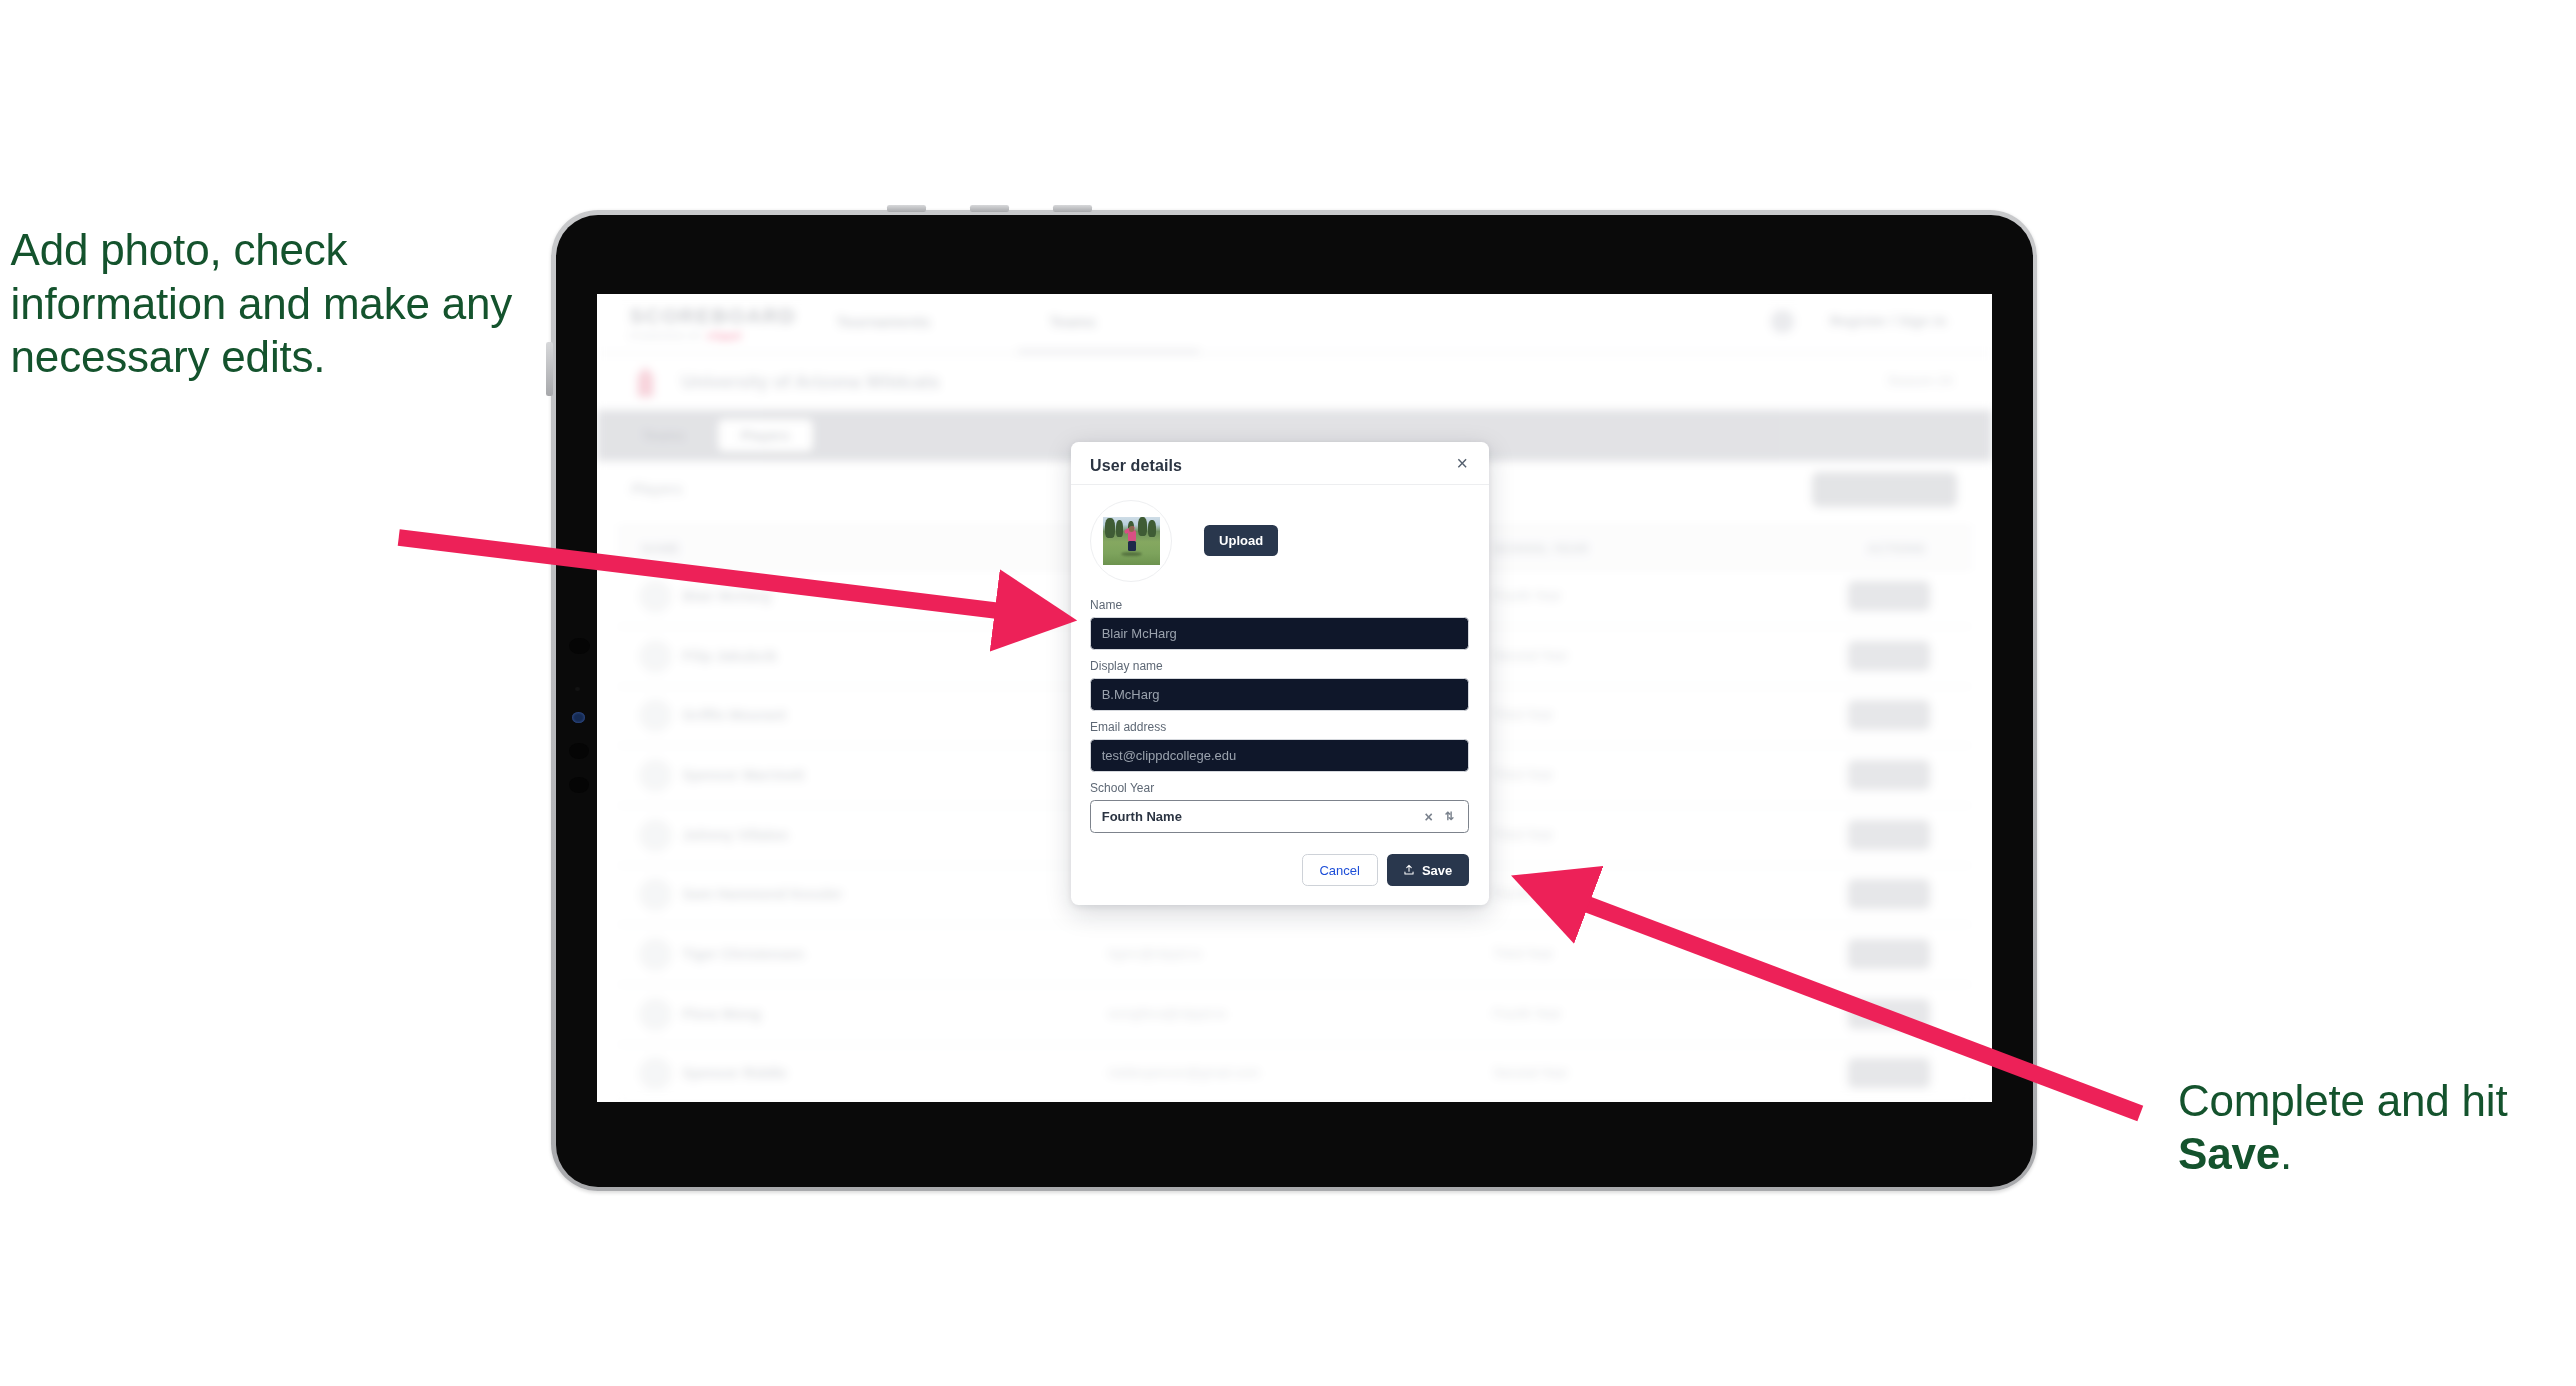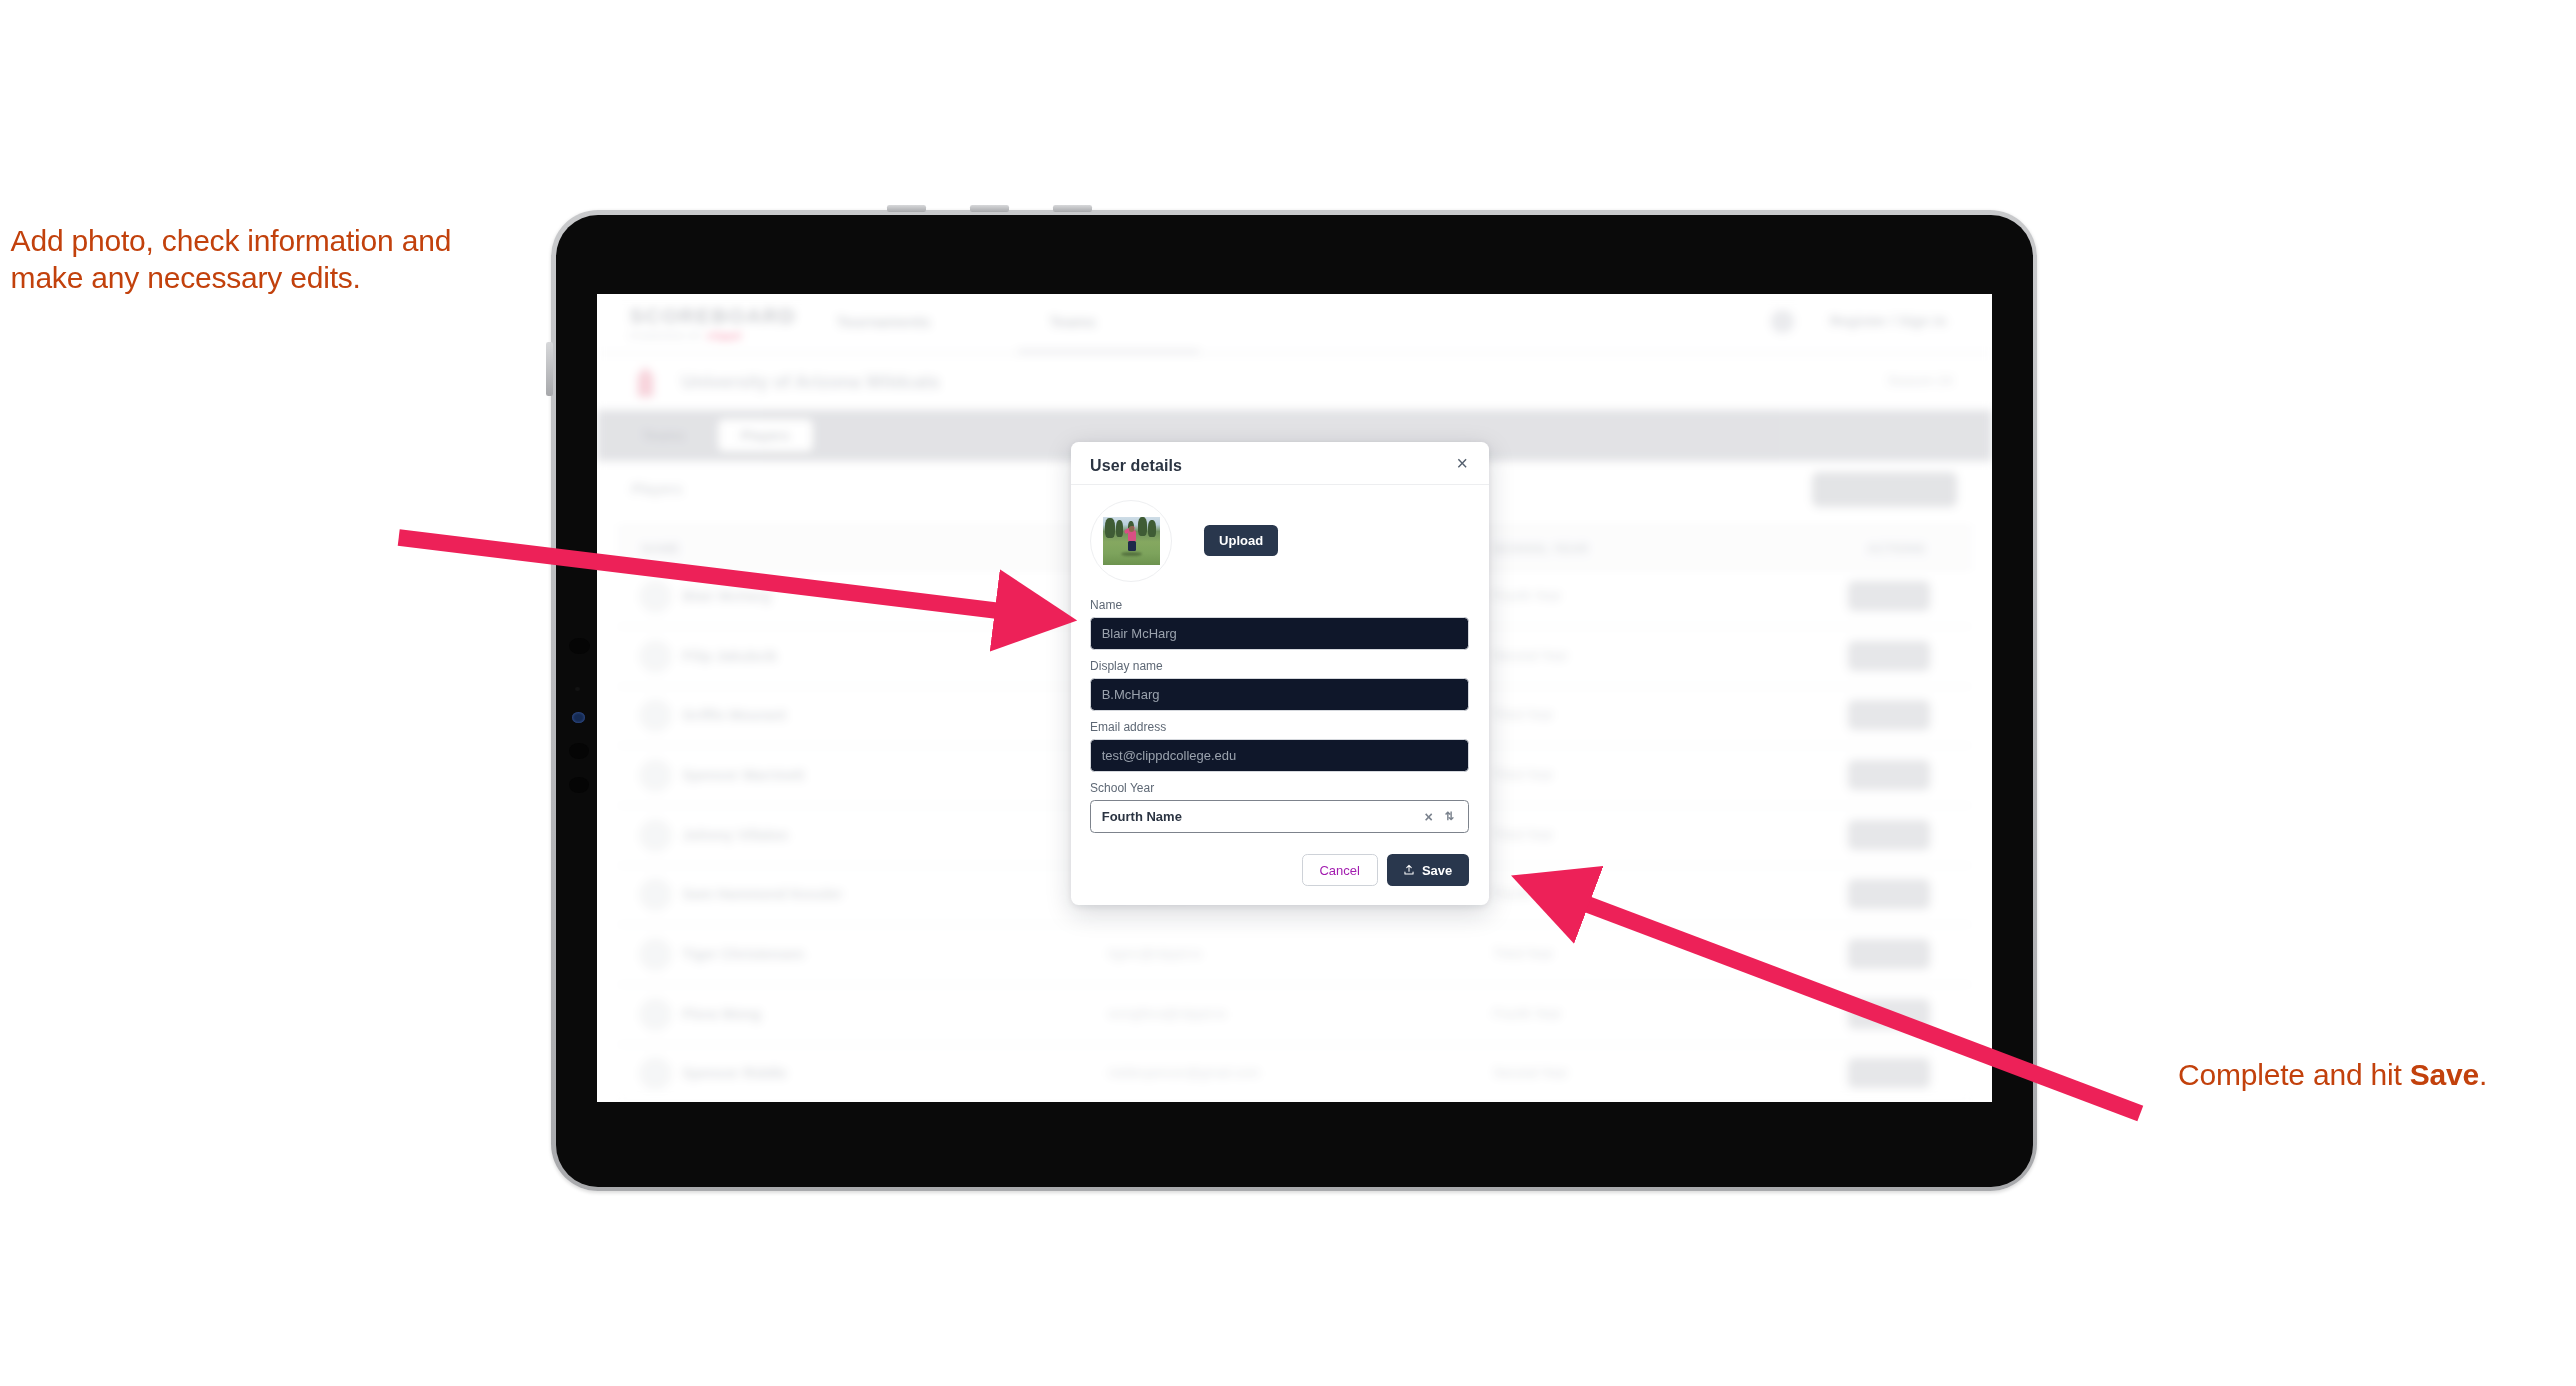--- a/index.html
+++ b/index.html
@@ -13,22 +13,22 @@
     height: 1386px;
     position: relative;
     overflow: hidden;
     font-family: "Liberation Sans", sans-serif;
     -webkit-font-smoothing: antialiased;
   }
 
   
   .callout {
     position: absolute;
-    color: #c2410c;
-    font-size: 30px;
+    color: #14532d;
+    font-size: 44px;
     line-height: 1.22;
     letter-spacing: -0.2px;
     font-weight: 400;
     white-space: pre-line;
   }
   .callout-left {
     left: 10.6px;
     top: 223px;
     width: 513px;
   }
@@ -474,21 +474,21 @@
     justify-content: flex-end;
     gap: 9px;
     padding: 12px 19.6px 4.5px 19.6px;
   }
   .btn-cancel {
     background: #ffffff;
     border: 0.8px solid #ced2d8;
     border-radius: 5.3px;
     padding: 7.5px 16.6px;
     font-size: 13px;
-    color: #a21caf;
+    color: #1d4ed8;
     cursor: pointer;
     font-family: "Liberation Sans", sans-serif;
   }
   .btn-save {
     background: #29374d;
     border: none;
     border-radius: 5.3px;
     padding: 7.5px 16.6px;
     font-size: 13px;
     color: #ffffff;

